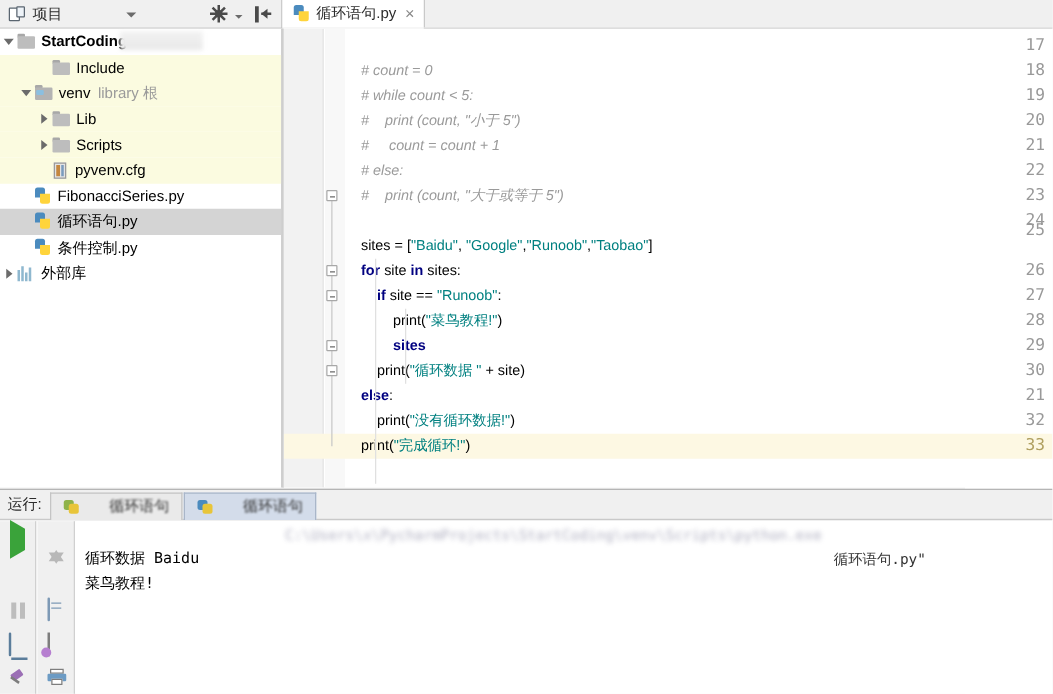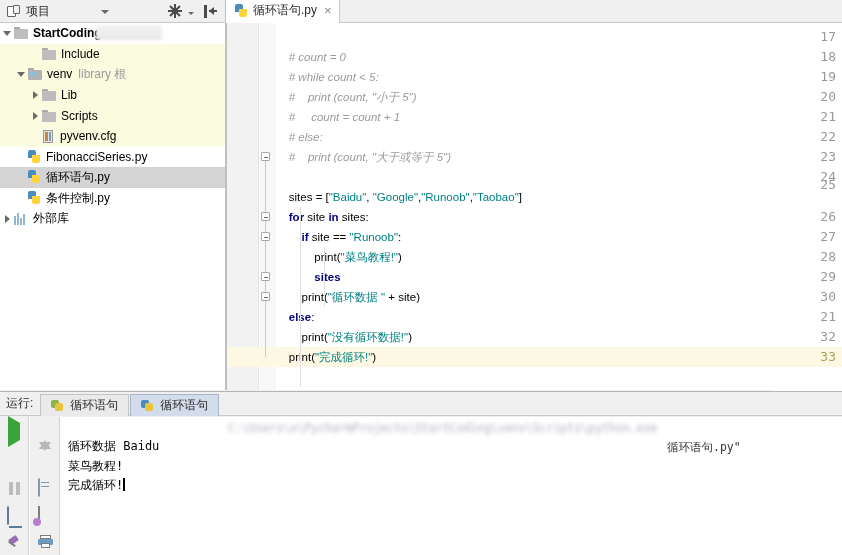--- a/index.html
+++ b/index.html
@@ -285,21 +285,21 @@
     background: #f0f0f0;
     display: flex; align-items: center;
     border-bottom: 1px solid #c9c9c9;
   }
   .run-label {
     font-size: 12px; color: #2b2b2b;
     padding: 0 7px 0 6px;
   }
   .rtab {
     height: 22px;
-    display: flex; align-items: center; gap: 6px;
+    display: flex; align-items: center; gap: 23px;
     padding: 0 10px;
     font-size: 12px; color: #2b2b2b;
     border: 1px solid #c4c4c4;
     border-bottom: none;
     background: #eaeaea;
     margin-right: 1px;
     position: relative;
     white-space: nowrap;
   }
   .rtab.active {
@@ -714,21 +714,20 @@
         <span class="ribtn"><span class="ico-save"></span></span>
         <span class="ribtn"><span class="ico-print"><span class="pt"></span><span class="pb2"></span><span class="pp"></span></span></span>
 
       </div>
 
       <div class="console">
         <div class="cmdline">C:\Users\x\PycharmProjects\StartCoding\venv\Scripts\python.exe</div>
         <div id="console-root">
             <div class="oline"><span>循环数据 Baidu</span></div>
             <div class="oline"><span>菜鸟教程!</span></div>
-            <div class="oline"><span>完成循环!</span><span class="caret"></span></div>
             <div class="oline spacer"><span></span></div>
           </div>
       </div>
       <div class="cmdline-tail">循环语句.py"</div>
     </div>
   </div>
 
 </div>
 
 </body></html>

